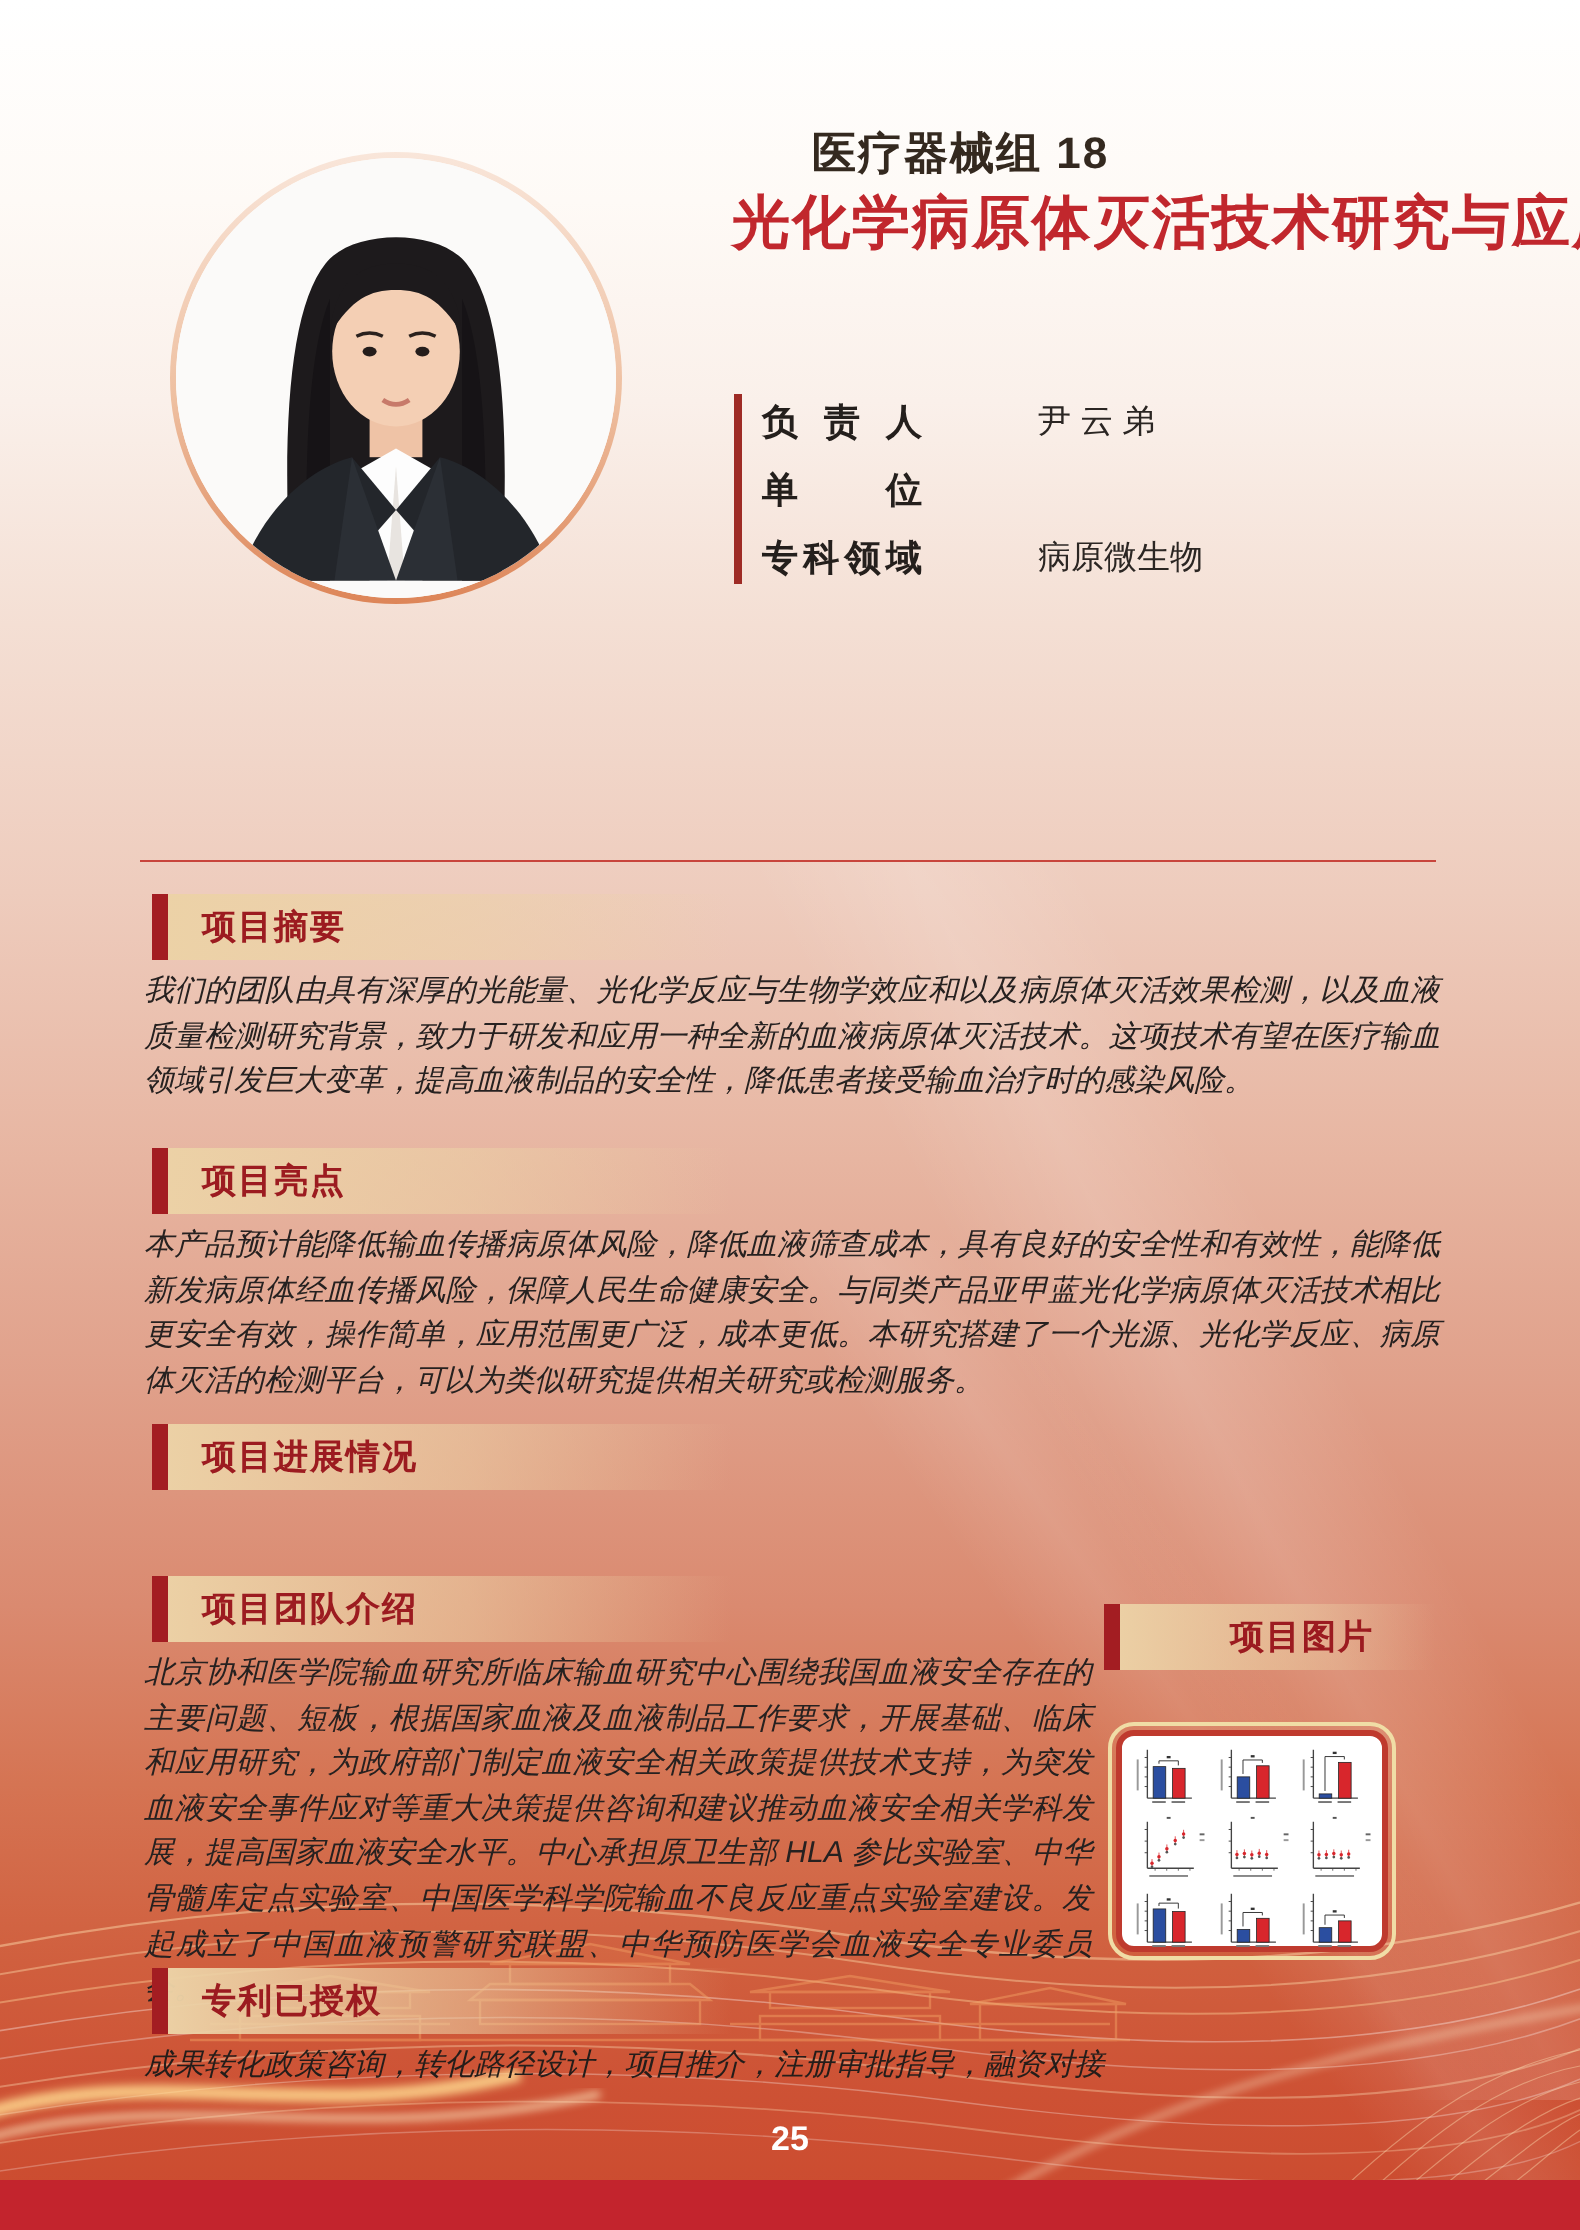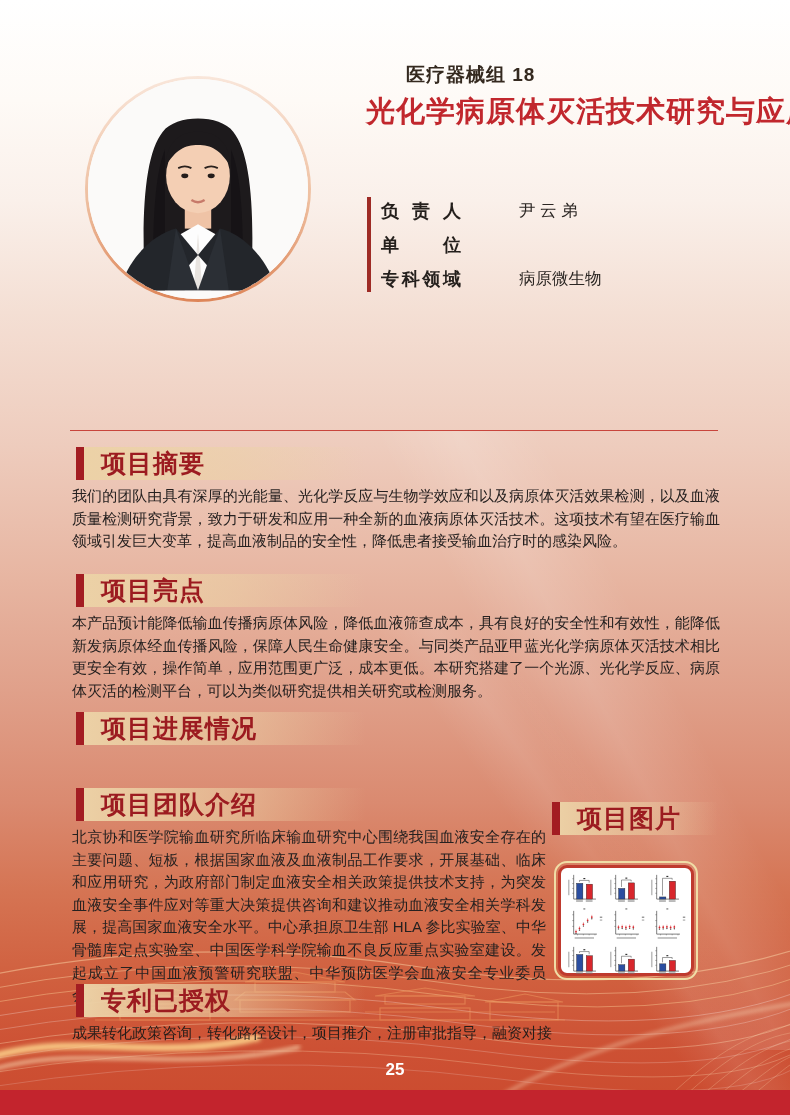--- a/index.html
+++ b/index.html
@@ -14,49 +14,49 @@
   .streak.s2{top:620px;right:-120px;width:600px;height:520px;
     background:linear-gradient(55deg,transparent 44%,rgba(255,255,255,.10) 50%,transparent 56%);}
   .waves{position:absolute;left:0;top:905px;width:790px;height:210px;pointer-events:none;}
   .palace{position:absolute;left:95px;top:968px;width:470px;height:60px;opacity:.55;pointer-events:none;}
   .bottom-bar{position:absolute;left:0;top:1090px;width:790px;height:25px;background:#c3242d;}
   
   .avatar-ring{position:absolute;left:85px;top:76px;width:226px;height:226px;border-radius:50%;
     background:linear-gradient(180deg,#f9e6da 0%,#eebfa0 55%,#dd8558 100%);padding:3px;box-sizing:border-box;}
   .avatar-inner{width:100%;height:100%;border-radius:50%;background:#fcfbfa;overflow:hidden;}
   
-  .category{position:absolute;left:366px;top:62px;font-size:19px;font-weight:bold;color:#34291f;letter-spacing:1px;padding-left:40px;}
+  .category{position:absolute;left:366px;top:62px;font-size:22px;font-weight:bold;color:#34291f;letter-spacing:1px;padding-left:40px;}
   .main-title{position:absolute;left:366px;top:92px;font-size:29px;font-weight:bold;color:#c1272d;
     font-family:"Liberation Serif","DejaVu Serif",serif;letter-spacing:1px;white-space:nowrap;}
   
   .info-block{position:absolute;left:367px;top:194px;}
   .info-rule{position:absolute;left:0;top:3px;width:4px;height:95px;background:#9e2b25;}
   .info-row{position:relative;margin-left:14px;height:34px;display:flex;align-items:center;gap:44px;}
   .info-label{display:inline-block;width:80px;font-size:18px;font-weight:bold;color:#241f1c;
     text-align:justify;text-align-last:justify;}
   .info-value{margin-left:14px;font-size:16.5px;color:#2b2623;white-space:nowrap;}
   
   .bio{position:absolute;left:72px;top:312px;width:648px;font-size:15px;line-height:22.6px;
     color:#262120;text-align:justify;}
   .red-divider{position:absolute;left:70px;top:430px;width:648px;height:0;border-top:1.6px solid #c8453c;}
   
   .sec-header{position:absolute;height:33px;display:flex;align-items:center;
     background:linear-gradient(90deg,#ecd2a6 0%,rgba(236,210,166,.55) 55%,rgba(236,210,166,0) 100%);}
   .sec-bar{width:8px;height:33px;background:#a31d22;flex:none;}
-  .sec-title{margin-left:17px;font-size:25px;font-weight:bold;color:#9c1b20;letter-spacing:1px;white-space:nowrap;}
-  .sec-body{position:absolute;font-size:15px;line-height:22.6px;color:#262120;text-align:justify;}
+  .sec-title{margin-left:17px;font-size:17px;font-weight:bold;color:#9c1b20;letter-spacing:1px;white-space:nowrap;}
+  .sec-body{position:absolute;font-size:15px;line-height:22.6px;color:#262120;text-align:justify;font-style:italic;}
   .hdr-summary{left:76px;top:447px;width:290px;}
   .body-summary{left:72px;top:485px;width:648px;}
   .hdr-highlights{left:76px;top:574px;width:290px;}
   .body-highlights{left:72px;top:612px;width:648px;}
   .hdr-progress{left:76px;top:712px;width:290px;}
   .body-progress{left:72px;top:750px;width:648px;}
   .hdr-team{left:76px;top:788px;width:290px;}
   .body-team{left:72px;top:826px;width:474px;}
-  .hdr-images{left:552px;top:802px;width:166px;}
+  .hdr-images{left:552px;top:802px;width:166px;gap:38px;}
   .hdr-support{left:76px;top:984px;width:290px;}
   .body-support{left:72px;top:1022px;width:648px;color:#241d1a;}
   
   .figure-outer{position:absolute;left:554px;top:861px;width:144px;height:119px;box-sizing:border-box;
     border:2px solid #f0dda6;border-radius:13px;padding:2px;}
   .figure-frame{width:100%;height:100%;box-sizing:border-box;border:3px solid #bf3a2e;border-radius:9px;
     background:#ffffff;padding:3px;}
   .figure-grid{display:grid;grid-template-columns:repeat(3,1fr);grid-template-rows:repeat(3,1fr);
     width:100%;height:100%;gap:1px;}
   .figure-cell{width:100%;height:100%;}

